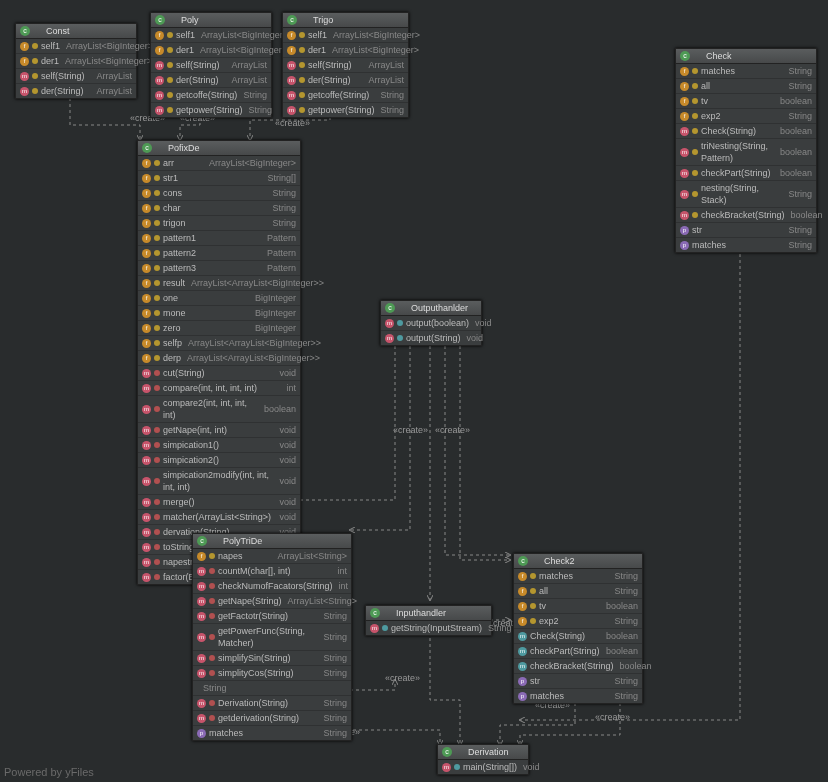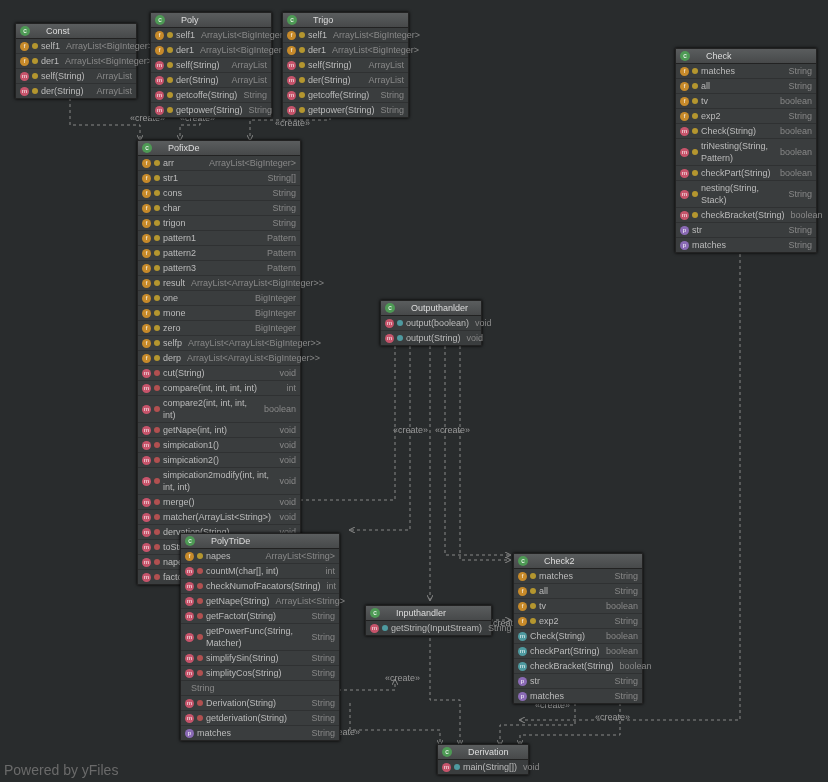--- a/index.html
+++ b/index.html
@@ -47,21 +47,21 @@
   .sub-ico{width:6px;height:6px;border-radius:50%;display:inline-block;flex-shrink:0;}
   .orange{background:#c78a2a;}
   .pink{background:#c7546b;}
   .purple{background:#8a6ab5;}
   .teal{background:#4e9aa0;}
   .red{background:#b15050;}
   .gold{background:#b4962f;}
   .name{color:#bbb;}
   .type{color:#888;padding-left:6px;}
   .footer{
-    position:absolute;bottom:4px;left:4px;color:#6a6a6a;font-size:14px;
+    position:absolute;bottom:4px;left:4px;color:#6a6a6a;font-size:11px;
   }
   svg.lines{position:absolute;top:0;left:0;pointer-events:none;}
 </style>
 </head>
 <body>
 
 <svg class="lines" width="828" height="782">
   <defs>
     <marker id="arr" markerWidth="6" markerHeight="6" refX="5" refY="3" orient="auto">
       <path d="M0,0 L6,3 L0,6" fill="none" stroke="#888"></path>
@@ -574,21 +574,21 @@
     </div>
     <div class="row">
       <span class="left">
         <span class="ico-f pink">m</span>
         <span class="sub-ico teal"></span>
         <span class="name">output(String)</span>
       </span>
       <span class="type">void</span>
     </div>
   </div>
-<div class="class-box" style="left:180px; top:533px; width:158px;">
+<div class="class-box" style="left:192px; top:533px; width:158px;">
     <div class="class-header">
       <span class="ico">c</span>
       <span>PolyTriDe</span>
     </div>
     <div class="row">
       <span class="left">
         <span class="ico-f orange">f</span>
         <span class="sub-ico gold"></span>
         <span class="name">napes</span>
       </span>

